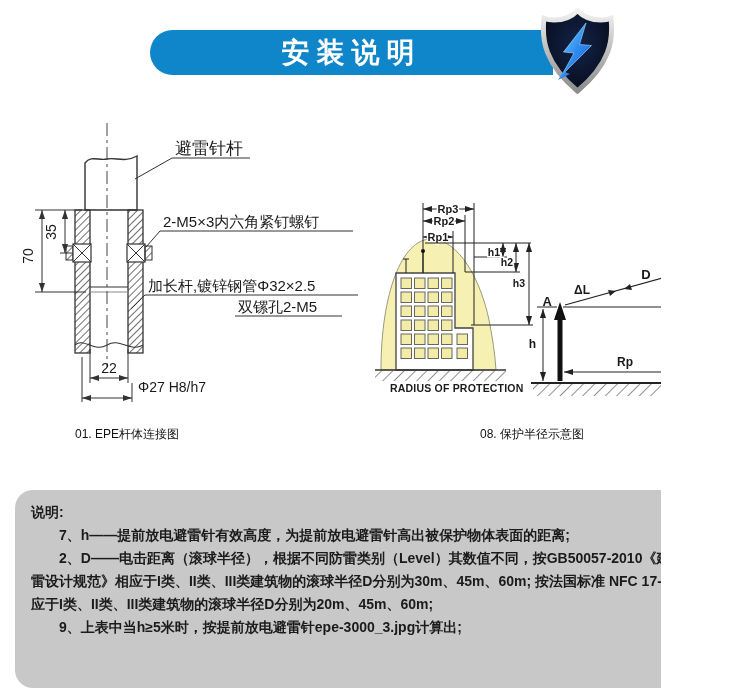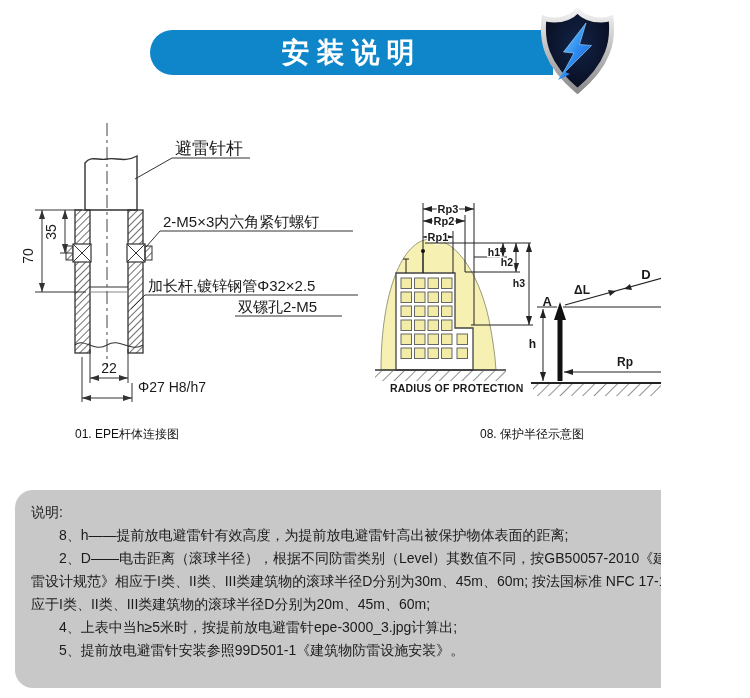--- a/index.html
+++ b/index.html
@@ -12,21 +12,21 @@
           text-align:center;color:#fff;font-size:28px;font-weight:bold;letter-spacing:7px;}
   .shield{position:absolute;left:536px;top:8px;width:83px;height:86px;}
   
   .diag{position:absolute;}
   svg text{font-family:"Liberation Sans","DejaVu Sans",sans-serif;fill:#1a1a1a;}
   .cjk{font-family:"Liberation Sans","DejaVu Sans",sans-serif;}
   .caption{position:absolute;font-size:12px;color:#111;white-space:nowrap;}
   
   .notes{position:absolute;left:15px;top:490px;width:720px;height:198px;background:#c8c8c8;
          border-radius:18px;box-sizing:border-box;padding:11px 16px 0 16px;color:#1b1b1b;
-         font-size:14px;line-height:23px;}
+         font-size:14px;line-height:23px;font-weight:bold;}
   .notes p{margin:0;}
   .notes p.item{text-indent:2em;}
 </style>
 </head>
 <body>
 
 <div id="page">
 
   <div class="banner" style="background:#0f86c9;">
     <div class="banner-title">安装说明</div>
@@ -245,19 +245,18 @@
       <text x="252" y="191" text-anchor="middle" font-size="12" font-weight="bold">Rp</text>
       <text x="329" y="202" font-size="13" font-weight="bold">C</text>
     </g>
   </svg>
 
   <div class="caption" style="left:75px;top:426px;">01. EPE杆体连接图</div>
   <div class="caption" style="left:480px;top:426px;">08. 保护半径示意图</div>
 
   <div class="notes">
     <p>说明:</p>
-    <p class="item">8、h——提前放电避雷针有效高度，为提前放电避雷针高出被保护物体表面的距离;</p>
+    <p class="item">7、h——提前放电避雷针有效高度，为提前放电避雷针高出被保护物体表面的距离;</p>
     <p class="item">2、D——电击距离（滚球半径），根据不同防雷类别（Level）其数值不同，按GB50057-2010《建筑物防雷设计规范》相应于I类、II类、III类建筑物的滚球半径D分别为30m、45m、60m; 按法国标准 NFC 17-102，相应于I类、II类、III类建筑物的滚球半径D分别为20m、45m、60m;</p>
-    <p class="item">4、上表中当h≥5米时，按提前放电避雷针epe-3000_3.jpg计算出;</p>
-    <p class="item">5、提前放电避雷针安装参照99D501-1《建筑物防雷设施安装》。</p>
+    <p class="item">9、上表中当h≥5米时，按提前放电避雷针epe-3000_3.jpg计算出;</p>
   </div>
 
 </div>
 
 </body></html>

